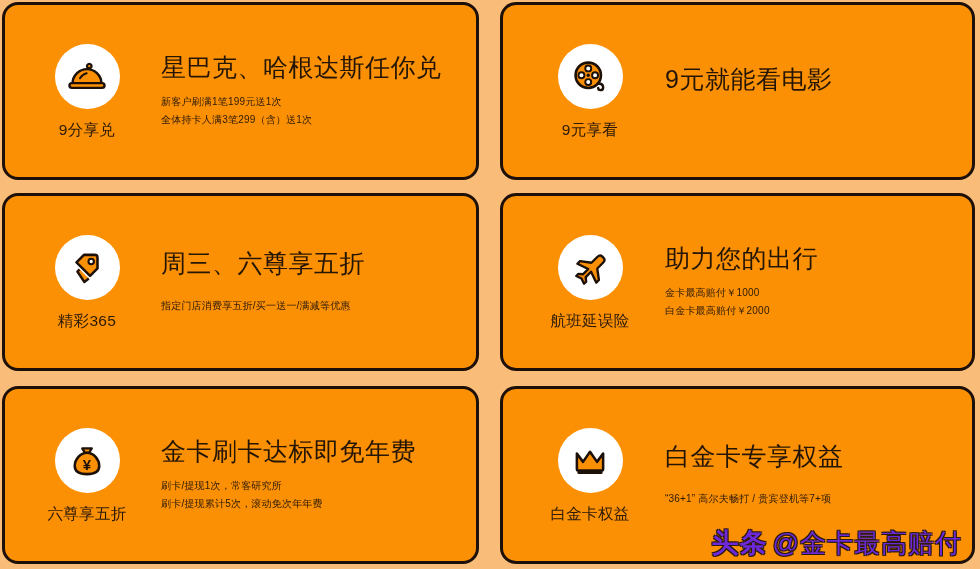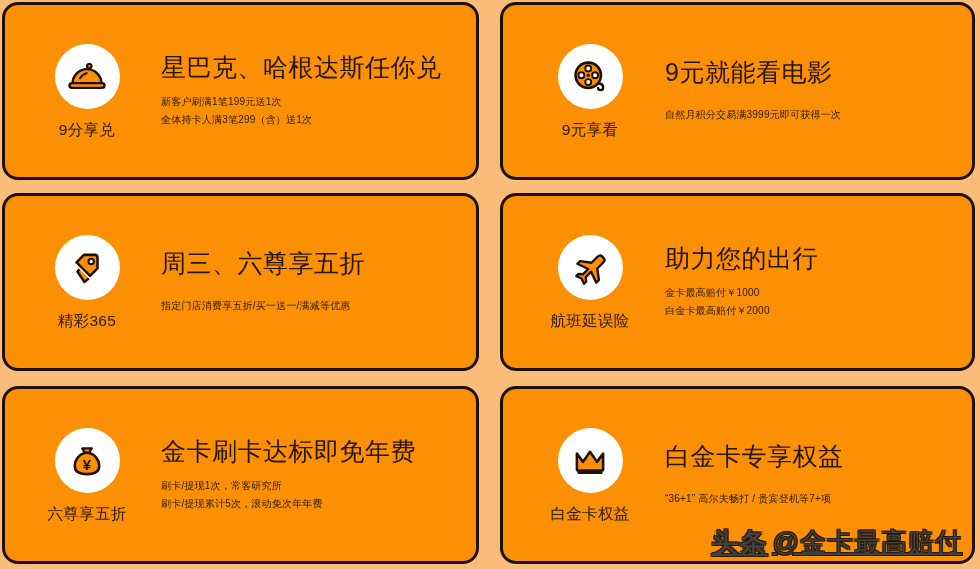--- a/index.html
+++ b/index.html
@@ -79,25 +79,24 @@
   
   .col-r .badge{margin-left:12px;width:150px;flex:0 0 150px;}
 
   
   .nudge-down .card-title{margin-bottom:22px;}
 
   
   .watermark{
     position:absolute;
     right:18px;bottom:8px;
-    display:flex;align-items:flex-start;gap:5px;
-    color:#404040;
+    display:flex;align-items:center;gap:5px;
+    color:#6d28d9;
     text-shadow:1px 1px 0 #2a1a0a, -1px 1px 0 #2a1a0a, 1px -1px 0 #2a1a0a, -1px -1px 0 #2a1a0a;
     pointer-events:none;
-    text-decoration:underline;
   }
   .wm-brand{font-size:27px;font-weight:bold;letter-spacing:1px;}
   .wm-handle{font-size:26px;letter-spacing:1px;}
 </style>
 </head>
 <body>
 
 <div id="stage">
 
   <div class="card col-l row-1">
@@ -134,23 +133,20 @@
             <circle cx="14.2" cy="22" r="3.4" fill="#ffffff" stroke="#1c1008" stroke-width="2.2"></circle>
             <circle cx="22" cy="29.8" r="3.4" fill="#ffffff" stroke="#1c1008" stroke-width="2.2"></circle>
             <circle cx="22" cy="22" r="1.9" fill="#1c1008"></circle>
             <path d="M33.5 31.5c4 0 5.5 2.2 5.5 4.4 0 1.9-1.4 3.1-3 3.1-1.4 0-2.6-1-2.6-2.4" fill="none" stroke="#1c1008" stroke-width="2.8" stroke-linecap="round"></path>
           </svg>
         </div>
         <div class="badge-label">9元享看</div>
       </div>
       <div class="textblock">
         <div class="card-title">9元就能看电影</div>
-        <div class="card-lines single">
-          <div class="card-line">自然月积分交易满3999元即可获得一次</div>
-        </div>
       </div>
     </div>
   </div>
 
   <div class="card col-l row-2 nudge-down">
     <div class="card-inner">
       <div class="badge">
         <div class="icon-circle">
           <svg width="42" height="42" viewBox="0 0 48 48">
             <path d="M12 17.5 20.5 9h12.5a3 3 0 0 1 3 3v12.5L27.5 33z" fill="#fb9004" stroke="#1c1008" stroke-width="2.9" stroke-linejoin="round"></path>

